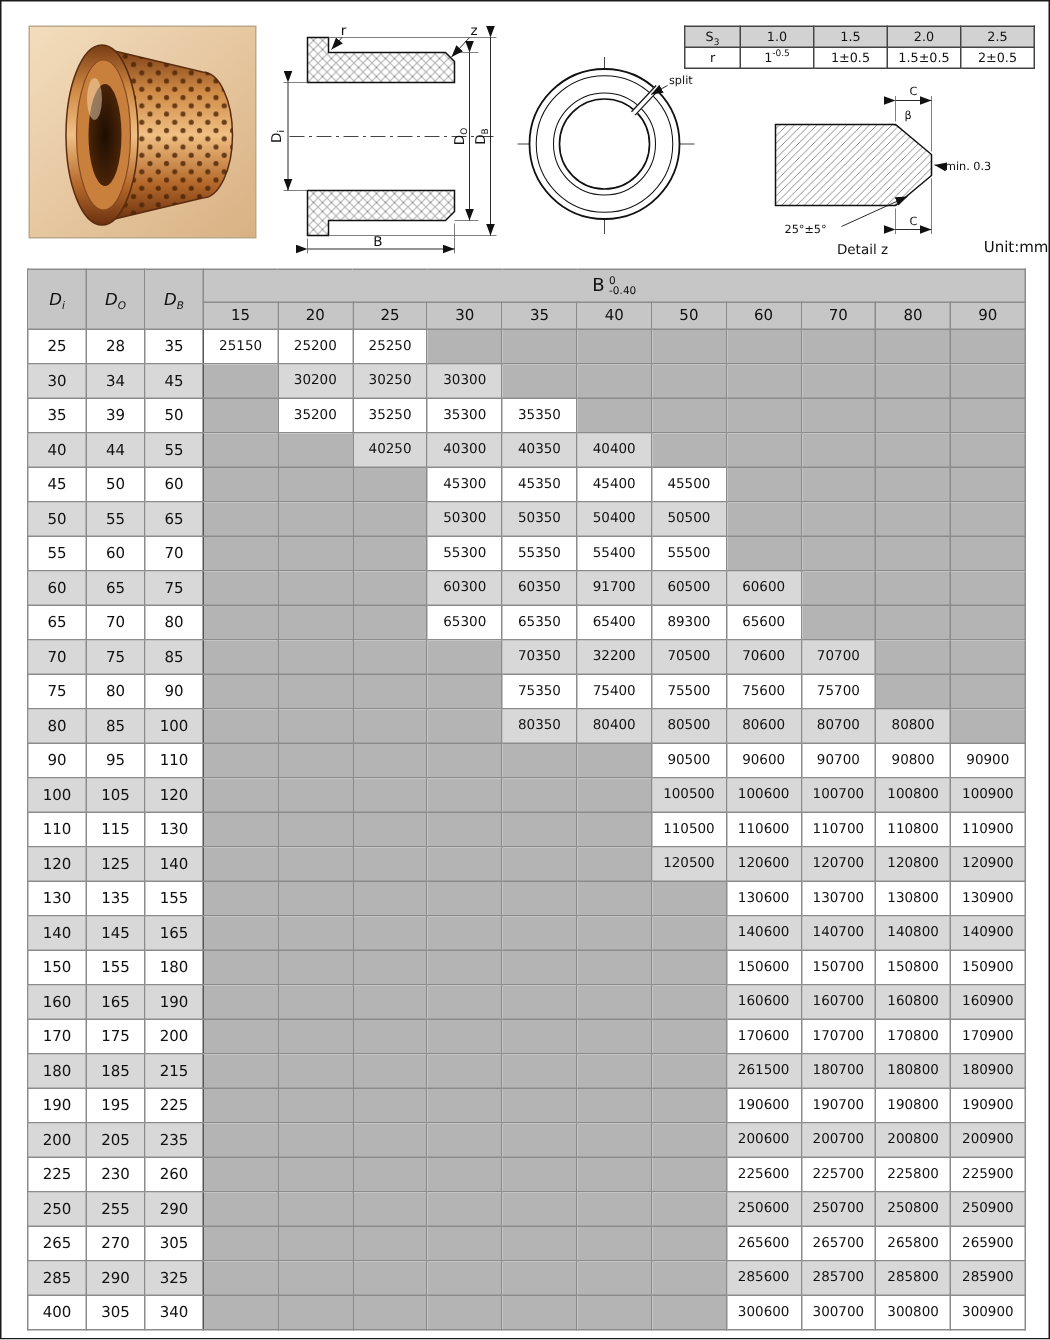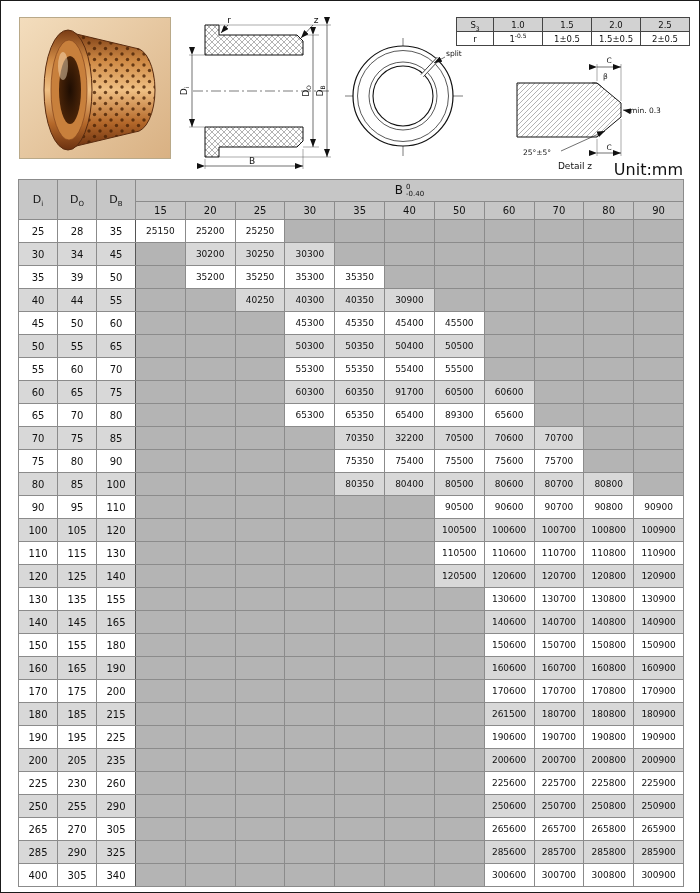--- a/index.html
+++ b/index.html
@@ -21,29 +21,29 @@
   .lbl-s{font-size:7.5px;fill:#111;font-family:"DejaVu Sans",sans-serif;}
 
   
   .stable{position:absolute;left:455px;top:16px;border-collapse:collapse;table-layout:fixed;}
   .stable th,.stable td{border:1px solid #444;font-size:8.5px;font-weight:normal;
         text-align:center;padding:0;height:13px;background:#fff;}
   .stable tr:first-child th,.stable tr:first-child td{background:#d2d2d2;}
   .stable .c0{width:36px;} .stable .c{width:48px;}
   .stable sub{font-size:6px;line-height:0;} .stable sup{font-size:6px;line-height:0;}
 
-  .unit{position:absolute;right:16px;top:159px;font-size:16px;}
+  .unit{position:absolute;right:0;top:159px;font-size:10px;}
 
   
   .ptable{position:absolute;left:17px;top:178px;width:666px;border-collapse:collapse;
           table-layout:fixed;border:1.5px solid #333;}
   .ptable th,.ptable td{border:1px solid #8b8b8b;padding:0;text-align:center;overflow:hidden;
           white-space:nowrap;}
   .ptable thead th{background:#c6c6c6;font-weight:normal;}
-  .ptable .dimh{font-size:11px;}
+  .ptable .dimh{font-size:11px;font-style:italic;}
   .ptable .bhead{font-size:12px;height:21px;}
   .ptable .bcol{font-size:10px;height:17px;}
   .ptable tbody tr{height:23px;}
   .ptable td{font-size:9px;}
   .ptable td.dim{font-size:10px;}
   .ptable td.empty{background:#b4b4b4;}
   .ptable tbody tr:nth-child(odd) td.zeb{background:#ffffff;}
   .ptable tbody tr:nth-child(even) td.zeb{background:#d8d8d8;}
   .ptable td.dimlast{border-right:1.5px solid #555;}
   .ptable sub{font-size:7px;line-height:0;}
@@ -294,21 +294,21 @@
         </tr>
         <tr>
           <td class="dim zeb">40</td>
           <td class="dim zeb">44</td>
           <td class="dim zeb dimlast">55</td>
           <td class="empty"></td>
           <td class="empty"></td>
           <td class="zeb filled">40250</td>
           <td class="zeb filled">40300</td>
           <td class="zeb filled">40350</td>
-          <td class="zeb filled">30900</td>
+          <td class="zeb filled">40400</td>
           <td class="empty"></td>
           <td class="empty"></td>
           <td class="empty"></td>
           <td class="empty"></td>
           <td class="empty"></td>
         </tr>
         <tr>
           <td class="dim zeb">45</td>
           <td class="dim zeb">50</td>
           <td class="dim zeb dimlast">60</td>

